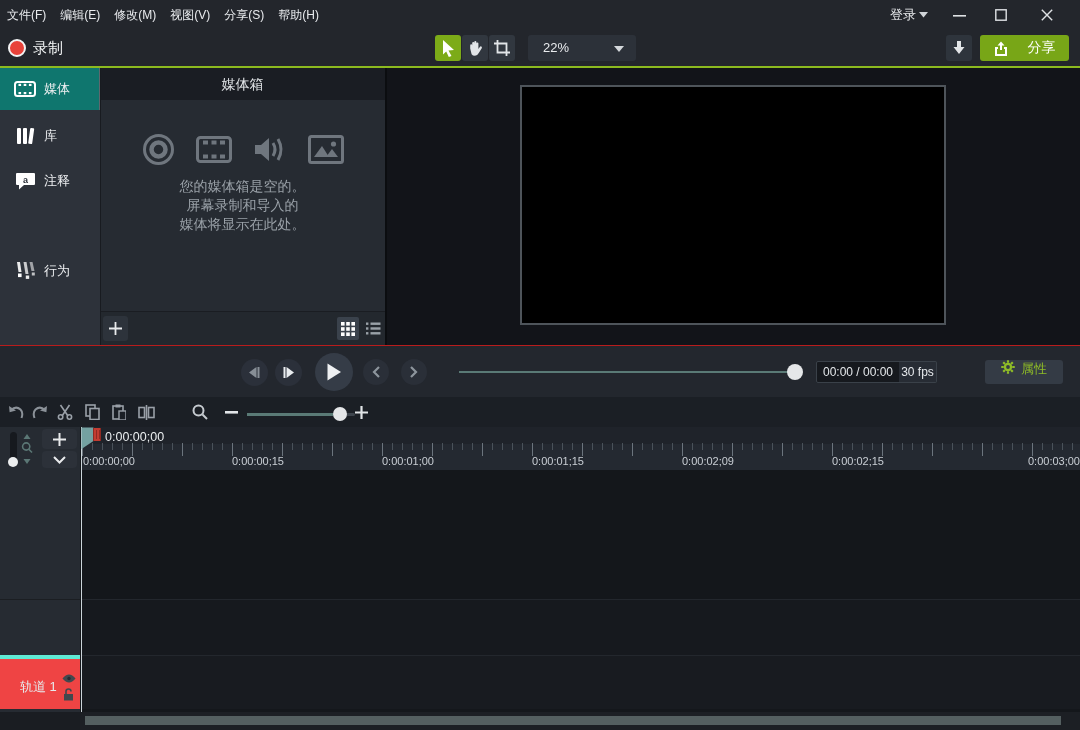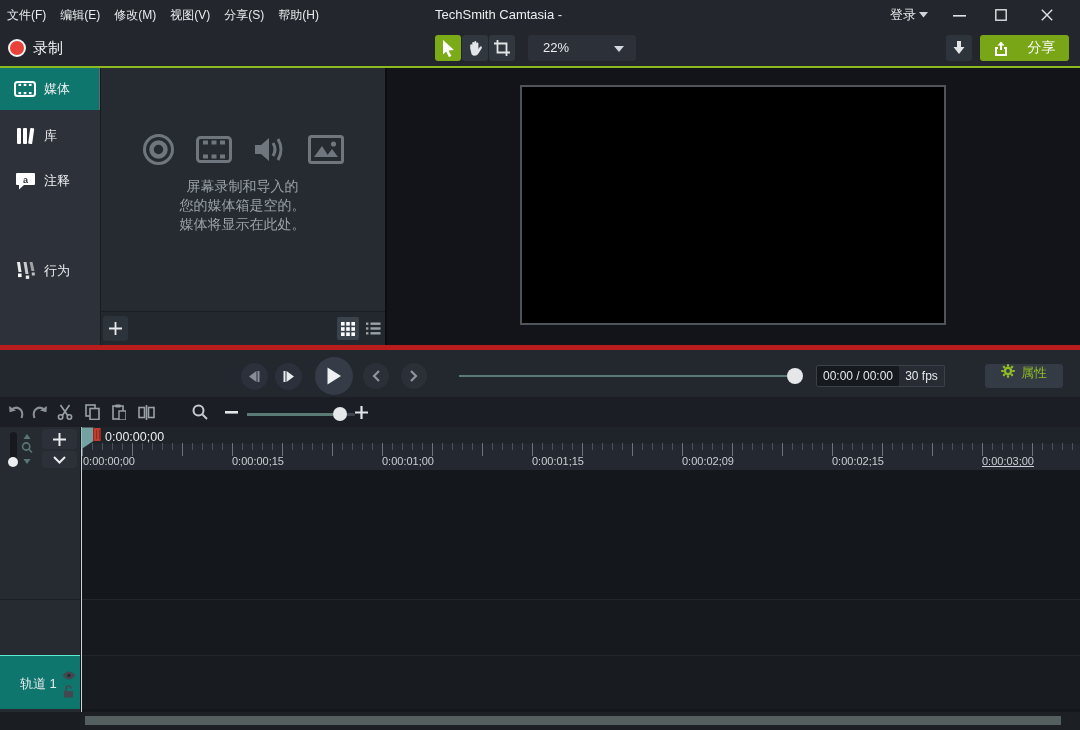--- a/index.html
+++ b/index.html
@@ -70,32 +70,32 @@
                    display:flex; align-items:center; justify-content:center; }
   #view-list-btn { position:absolute; left:262px; top:5px; width:22px; height:23px;
                    display:flex; align-items:center; justify-content:center; }
   #panel-divider { left:100px; top:68px; width:1px; height:277px; background:#181b20; }
 
   
   #canvas-area { left:385px; top:68px; width:695px; height:277px; background:#121419; border-left:2px solid #0b0d10; }
   #canvas { position:absolute; left:133px; top:17px; width:426px; height:240px; background:#000; border:2px solid #4e545a; }
 
   
-  #playback { left:0; top:345px; width:1080px; height:52px; background:#23272e; border-top:5px solid #b91c1c;text-decoration:underline; }
+  #playback { left:0; top:345px; width:1080px; height:52px; background:#23272e; border-top:1px solid #b91c1c;text-decoration:underline; }
   .pb-btn { position:absolute; border-radius:50%; background:#2b303a; display:flex; align-items:center; justify-content:center; }
   #pb-prevframe { left:241px; top:13px; width:27px; height:27px; }
   #pb-nextframe { left:275px; top:13px; width:27px; height:27px; }
   #pb-play { left:315px; top:7px; width:38px; height:38px; background:#353c47; }
   #pb-prev { left:363px; top:13px; width:26px; height:26px; background:#2a2f38; }
   #pb-next { left:401px; top:13px; width:26px; height:26px; background:#2a2f38; }
   #pb-slider-track { left:459px; top:25px; width:342px; height:2px; background:#5a7a76; }
   #pb-slider-handle { left:787px; top:18px; width:16px; height:16px; border-radius:50%; background:#e5e7e9; }
   #time-box { left:816px; top:15px; width:84px; height:22px; background:#16191e; border:1px solid #3a4149;
               border-radius:2px 0 0 2px; text-align:center; line-height:20px; font-size:12px; color:#e5e8eb; }
-  #fps-box { left:899px; top:15px; width:46px; height:22px; background:#272c34; border:1px solid #3a4149;
+  #fps-box { left:899px; top:15px; width:38px; height:22px; background:#272c34; border:1px solid #3a4149;
              border-left:none; border-radius:0 2px 2px 0; text-align:center; line-height:20px; font-size:12px; color:#e5e8eb; }
   #props-btn { left:985px; top:14px; width:78px; height:24px; background:#343b45; border-radius:3px;
                display:flex; justify-content:center; gap:6px; }
   #props-label { font-size:13px; color:#8fbc27; }
 
   
   #tl-toolbar { left:0; top:397px; width:1080px; height:30px; background:#1b1f25; }
   .tlt-icon { position:absolute; top:6px; width:18px; height:18px; display:flex; align-items:center; justify-content:center; }
   #tlt-undo { left:7px; } #tlt-redo { left:31px; } #tlt-cut { left:56px; } #tlt-copy { left:83px; }
   #tlt-paste { left:110px; } #tlt-split { left:137px; } #tlt-zoomicon { left:191px; }
@@ -110,21 +110,21 @@
   #tl-gutter { position:absolute; left:0; top:0; width:80px; height:285px; background:#262b32; }
   #gutter-zoombox { position:absolute; left:0; top:0; width:80px; height:43px; }
   #track-zoom-slider { position:absolute; left:10px; top:5px; width:7px; height:33px; background:#16191e; border-radius:4px; }
   #track-zoom-knob { position:absolute; left:8px; top:30px; width:10px; height:10px; border-radius:50%; background:#eceeef; }
   #gutter-mag { position:absolute; left:21px; top:7px; }
   #add-track-btn { position:absolute; left:42px; top:2px; width:35px; height:20px; background:#2c3139; border-radius:4px;
                    display:flex; align-items:center; justify-content:center; }
   #collapse-btn { position:absolute; left:42px; top:24px; width:35px; height:17px; background:#2c3139; border-radius:4px;
                   display:flex; align-items:center; justify-content:center; }
   .gutter-div { position:absolute; left:0; width:80px; height:1px; background:#1b1e22; }
-  #track1-header { position:absolute; left:0; top:228px; width:80px; height:54px; background:#0f766e; border-top:1px solid #5eead4; }
+  #track1-header { position:absolute; left:0; top:228px; width:80px; height:54px; background:#ef4444; border-top:4px solid #5eead4; }
   #track1-label { position:absolute; left:20px; top:19px; font-size:13px; color:#e6e9eb; }
   #track1-eye { position:absolute; left:62px; top:15px; }
   #track1-lock { position:absolute; left:63px; top:29px; }
 
   #tl-ruler { position:absolute; left:81px; top:0; width:999px; height:43px; background:#242931; }
   #ruler-topstrip { position:absolute; left:0; top:0; width:999px; height:17px; background:#1f232a; }
   #ruler-ticks { position:absolute; left:0; top:0; width:999px; height:43px; }
   .tick { position:absolute; width:1px; background:#4a525a; top:16px; height:7px; }
   .tick.major { background:#6b747d; height:13px; }
   .ruler-label { position:absolute; top:28px; font-size:11px; color:#c9ced4; white-space:nowrap; }
@@ -147,21 +147,20 @@
 
   svg { display:block; }
 </style>
 </head>
 <body>
 
 <div id="menubar" class="abs">
   <div id="menu-items">
     <span class="menu-item">文件(F)</span><span class="menu-item">编辑(E)</span><span class="menu-item">修改(M)</span><span class="menu-item">视图(V)</span><span class="menu-item">分享(S)</span><span class="menu-item">帮助(H)</span>
   </div>
-  <span id="win-title" class="abs">TechSmith Camtasia -</span>
   <span id="signin" class="abs">登录</span>
   <span id="signin-caret" class="abs">
     <svg width="9" height="6">
         <path d="M0 0 L9 0 L4.5 5.5 Z" fill="#d0d4d8"></path>
       </svg>
   </span>
   <span class="winbtn abs" style="left:944px;">
     <svg width="13" height="13">
         <rect x="0" y="6" width="13" height="1.6" fill="#dfe2e5"></rect>
       </svg>
@@ -270,20 +269,21 @@
         <path d="M14.5 0 L17.5 0 L19.5 9 L16.5 9 Z" fill="#fff" opacity="0.55"></path>
         <rect x="16.8" y="10.5" width="3" height="3" fill="#fff" opacity="0.7"></rect>
       </svg>
     </span>
     <span class="lbl">行为</span>
   </div>
 
 </div>
 
 <div id="media-panel" class="abs">
+  <div id="media-header" class="abs">媒体箱</div>
 
   <div id="media-icons" class="abs">
     <svg width="33" height="33" viewBox="0 0 33 33">
       <circle cx="16.5" cy="16.5" r="14" fill="none" stroke="#6f767e" stroke-width="3"></circle>
       <circle cx="16.5" cy="16.5" r="7" fill="none" stroke="#6f767e" stroke-width="4.5"></circle>
     </svg>
     <svg width="36" height="33" viewBox="0 0 36 33">
       <rect x="1.5" y="4.5" width="33" height="24" rx="3" fill="none" stroke="#6f767e" stroke-width="3"></rect>
       <rect x="7" y="7.5" width="5" height="4" fill="#6f767e"></rect>
         <rect x="15.5" y="7.5" width="5" height="4" fill="#6f767e"></rect>
@@ -299,22 +299,22 @@
     </svg>
     <svg width="36" height="33" viewBox="0 0 36 33">
       <rect x="1.5" y="3.5" width="33" height="26" rx="2" fill="none" stroke="#6f767e" stroke-width="3"></rect>
       <path d="M6 24 L14 13 L21 24 Z" fill="#6f767e"></path>
       <path d="M18 24 L24 16 L30 24 Z" fill="#6f767e"></path>
       <circle cx="25.5" cy="11" r="2.6" fill="#6f767e"></circle>
     </svg>
   </div>
 
   <div id="media-empty" class="abs">
+    <div>您的媒体箱是空的。</div>
     <div>屏幕录制和导入的</div>
-    <div>您的媒体箱是空的。</div>
     <div>媒体将显示在此处。</div>
   </div>
 
 
   <div id="media-bottombar" class="abs">
     <div id="media-add-btn">
       <svg width="13" height="13">
           <path d="M6.5 0 V13 M0 6.5 H13" stroke="#e8eaec" stroke-width="1.8"></path>
         </svg>
     </div>
@@ -612,21 +612,21 @@
         <div class="tick" style="left: 971px;"></div>
         <div class="tick" style="left: 981px;"></div>
         <div class="tick" style="left: 991px;"></div>
       </div>
     <span class="ruler-label" style="left:2px;">0:00:00;00</span>
     <span class="ruler-label" style="left:151px;">0:00:00;15</span>
     <span class="ruler-label" style="left:301px;">0:00:01;00</span>
     <span class="ruler-label" style="left:451px;">0:00:01;15</span>
     <span class="ruler-label" style="left:601px;">0:00:02;09</span>
     <span class="ruler-label" style="left:751px;">0:00:02;15</span>
-    <span class="ruler-label" style="left:901px;text-decoration:underline;">0:00:03;00</span>
+    <span class="ruler-label" style="left:947px;">0:00:03;00</span>
   </div>
 
   <div id="tl-tracks">
     <div id="lane-mid"></div>
     <div id="lane-track1"></div>
     <div class="lane-line" style="top:129px;"></div>
     <div class="lane-line" style="top:185px;"></div>
   </div>
 
   <div id="playhead-stem"></div>

